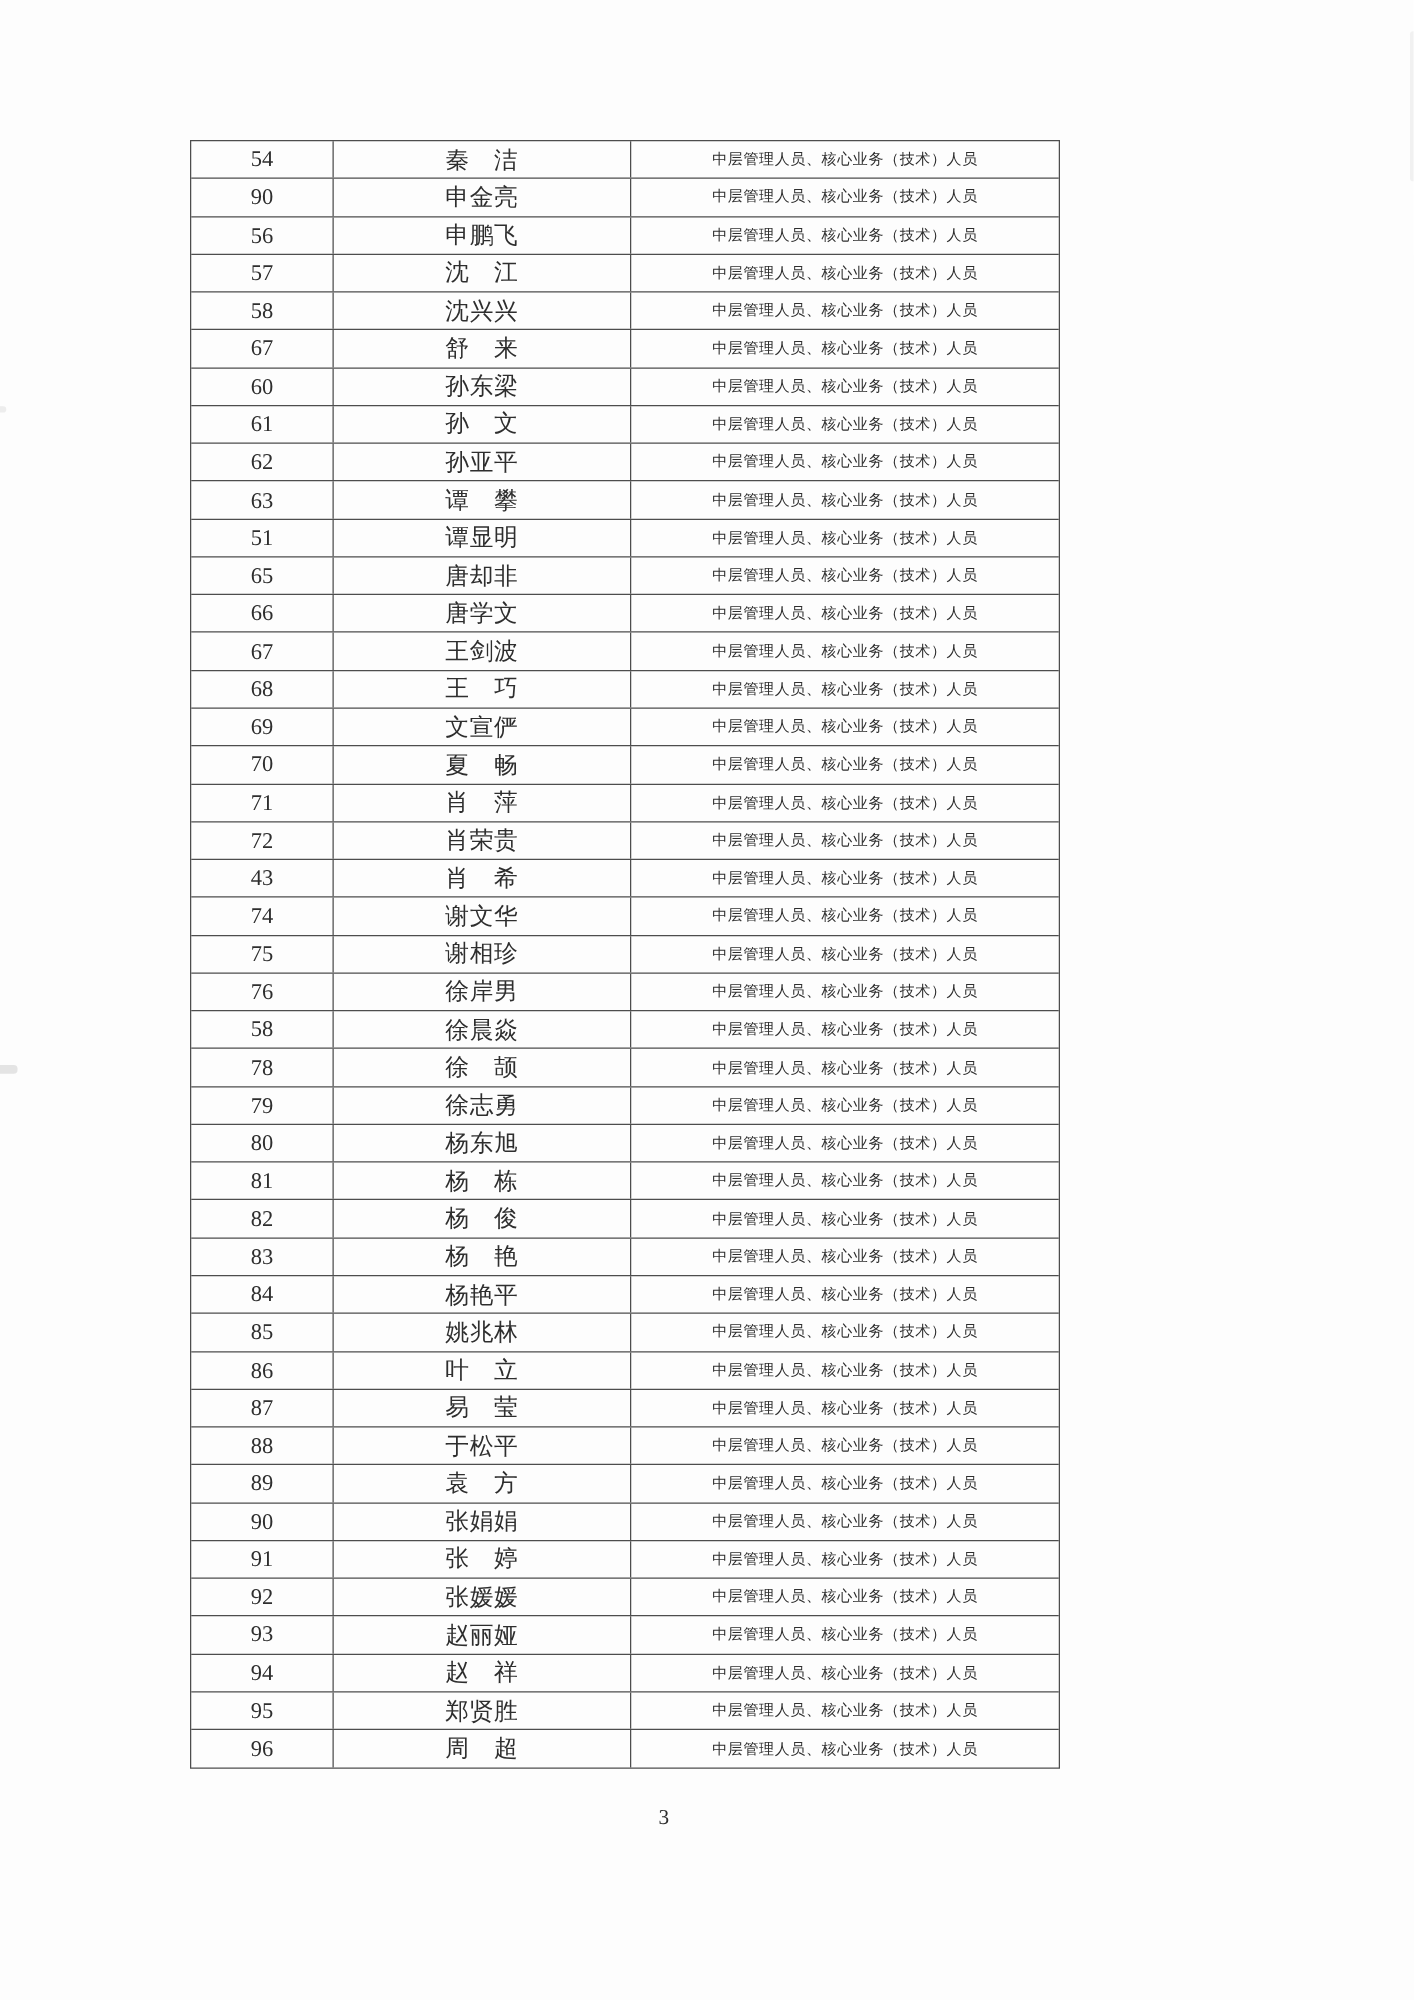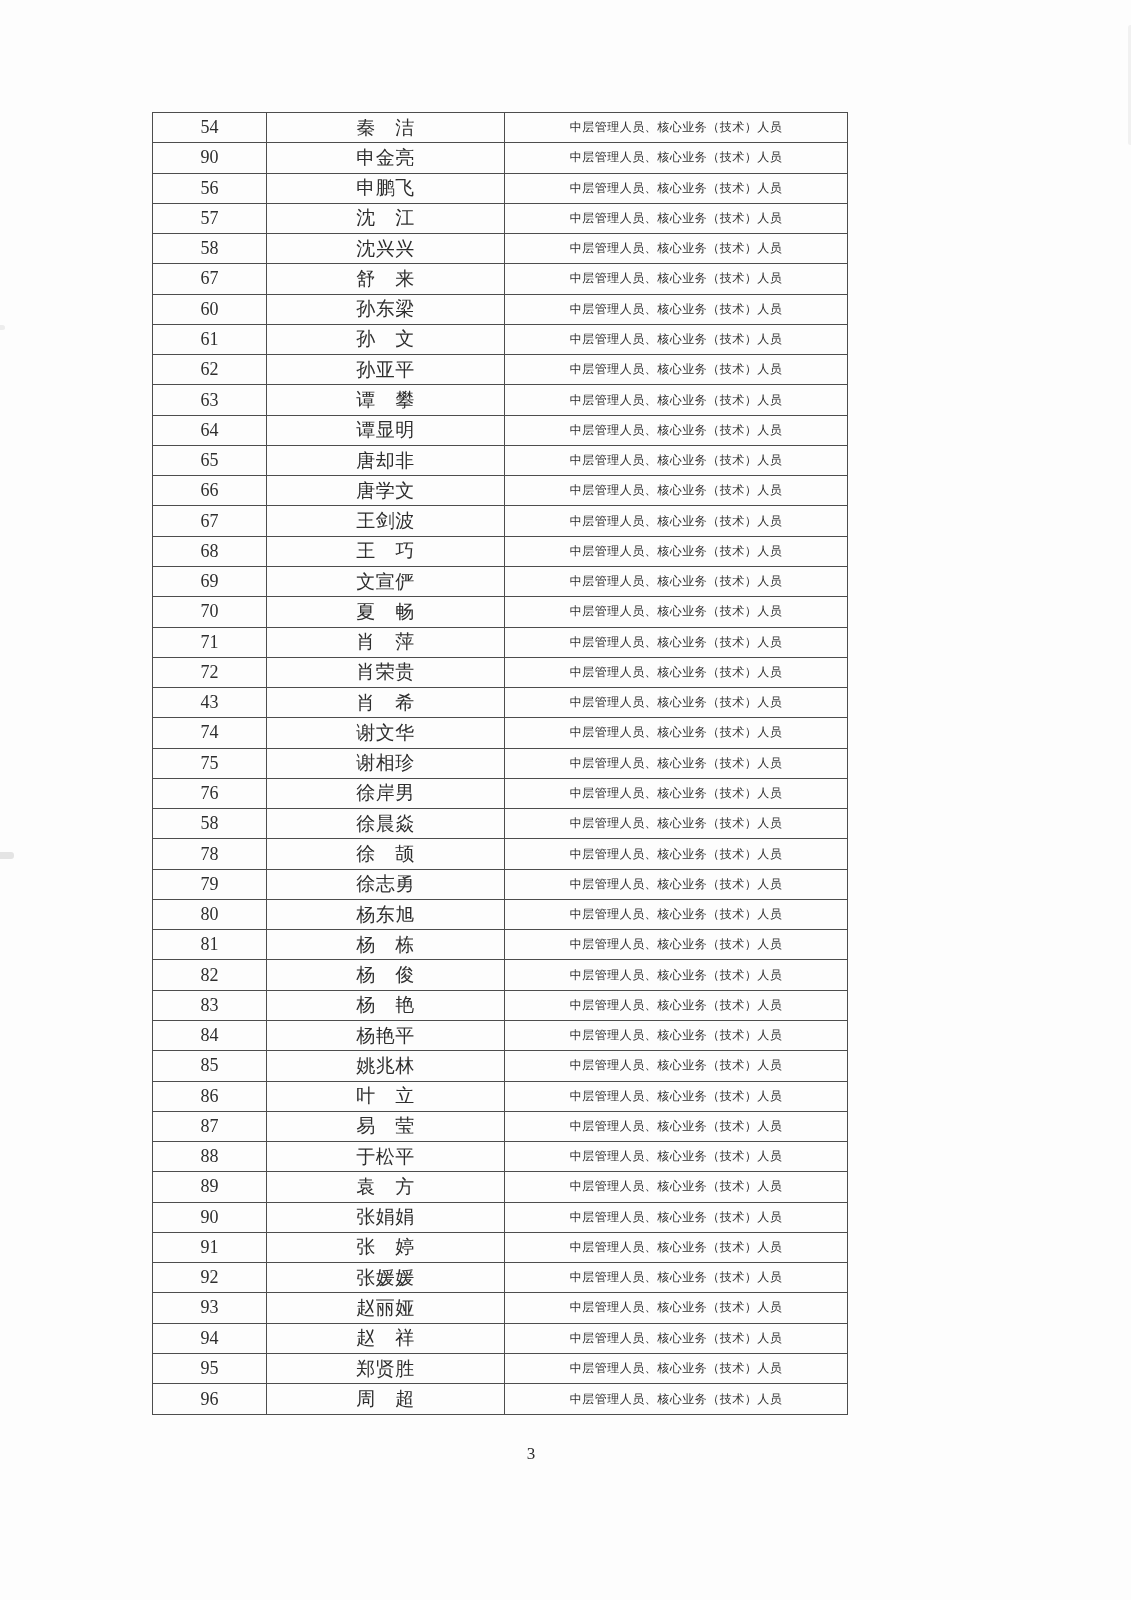--- a/index.html
+++ b/index.html
@@ -138,21 +138,21 @@
         <div class="cell cat">中层管理人员、核心业务（技术）人员</div>
       </div>
 
       <div class="row">
         <div class="cell num">63</div>
         <div class="cell name">谭　攀</div>
         <div class="cell cat">中层管理人员、核心业务（技术）人员</div>
       </div>
 
       <div class="row">
-        <div class="cell num">64</div>
+        <div class="cell num">51</div>
         <div class="cell name">谭显明</div>
         <div class="cell cat">中层管理人员、核心业务（技术）人员</div>
       </div>
 
       <div class="row">
         <div class="cell num">65</div>
         <div class="cell name">唐却非</div>
         <div class="cell cat">中层管理人员、核心业务（技术）人员</div>
       </div>
 

